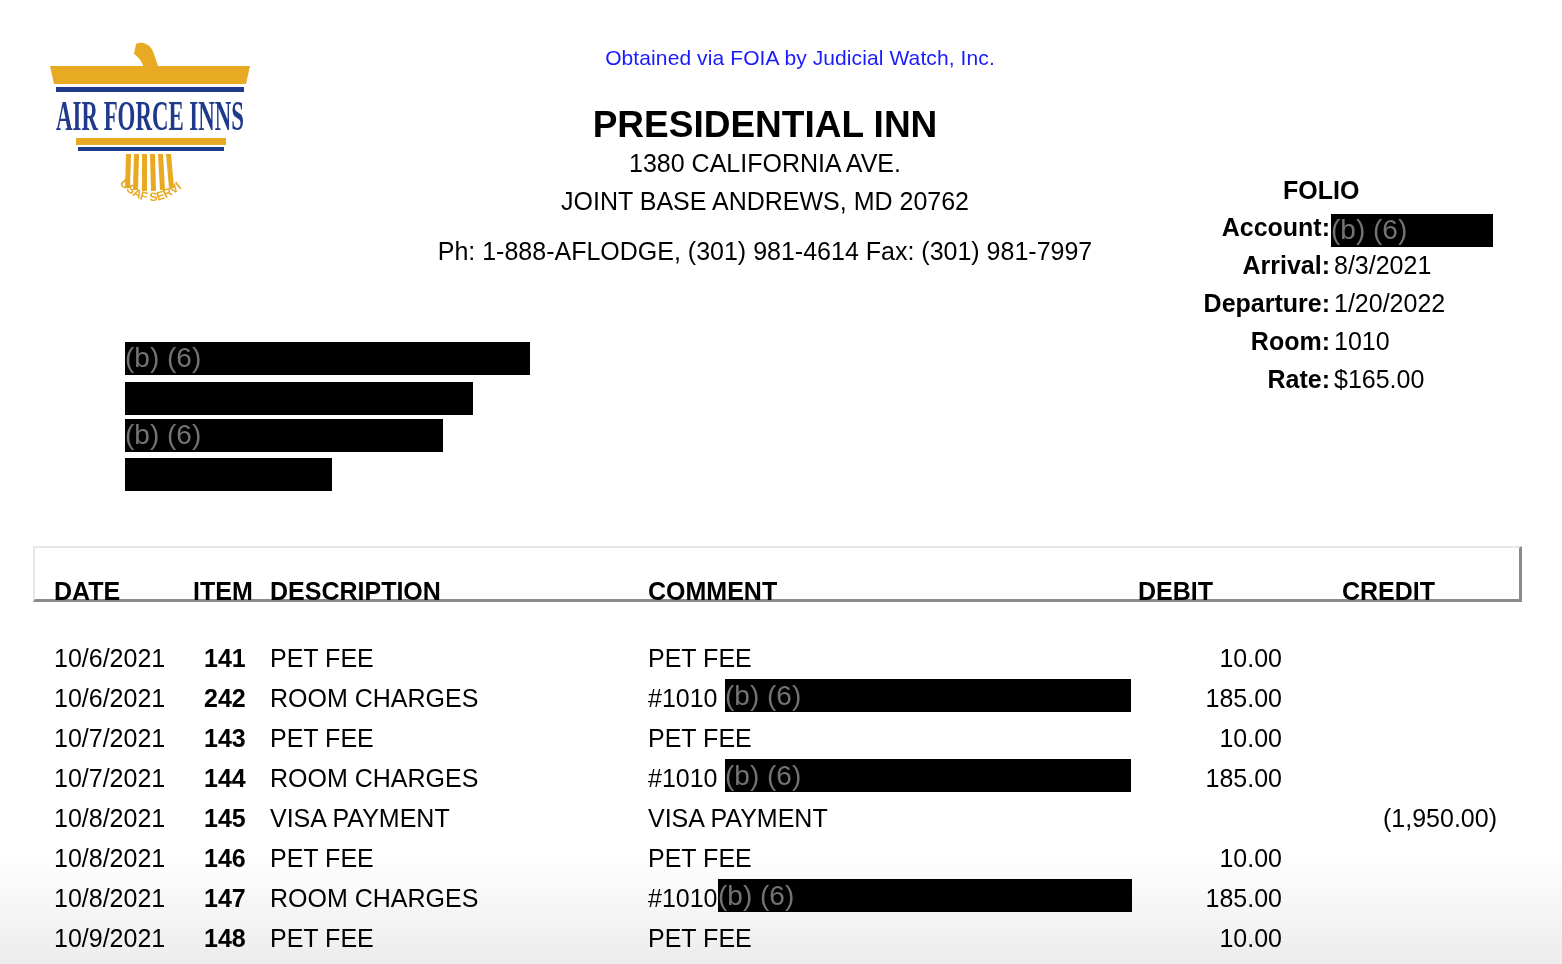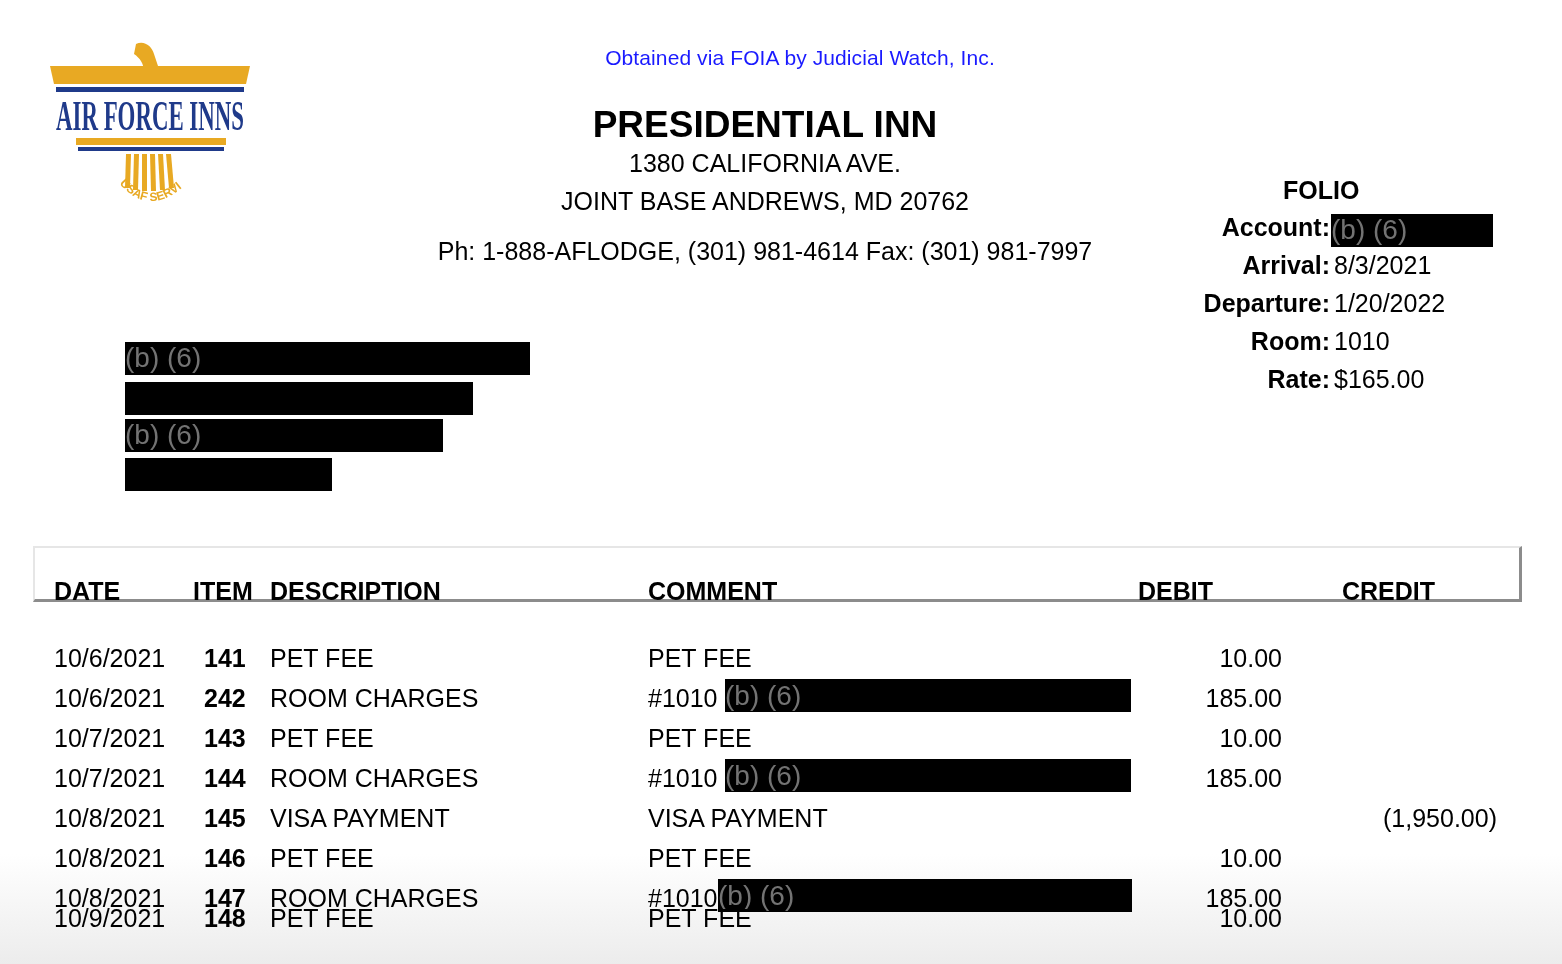--- a/index.html
+++ b/index.html
@@ -303,20 +303,20 @@
   <span class="cell c-item">147</span>
   <span class="cell c-desc">ROOM CHARGES</span>
   <span class="cell c-comment">#1010</span>
   <div class="redact" style="left:718px; width:414px;">
     <span>(b) (6)</span>
   </div>
   <span class="cell c-debit">185.00</span>
   <span class="cell c-credit"></span>
 </div>
 
-<div class="row" style="top:904px;">
+<div class="row" style="top:924px;">
   <span class="cell c-date">10/9/2021</span>
   <span class="cell c-item">148</span>
   <span class="cell c-desc">PET FEE</span>
   <span class="cell c-comment">PET FEE</span>
   <span class="cell c-debit">10.00</span>
   <span class="cell c-credit"></span>
 </div>
 
 </body></html>

